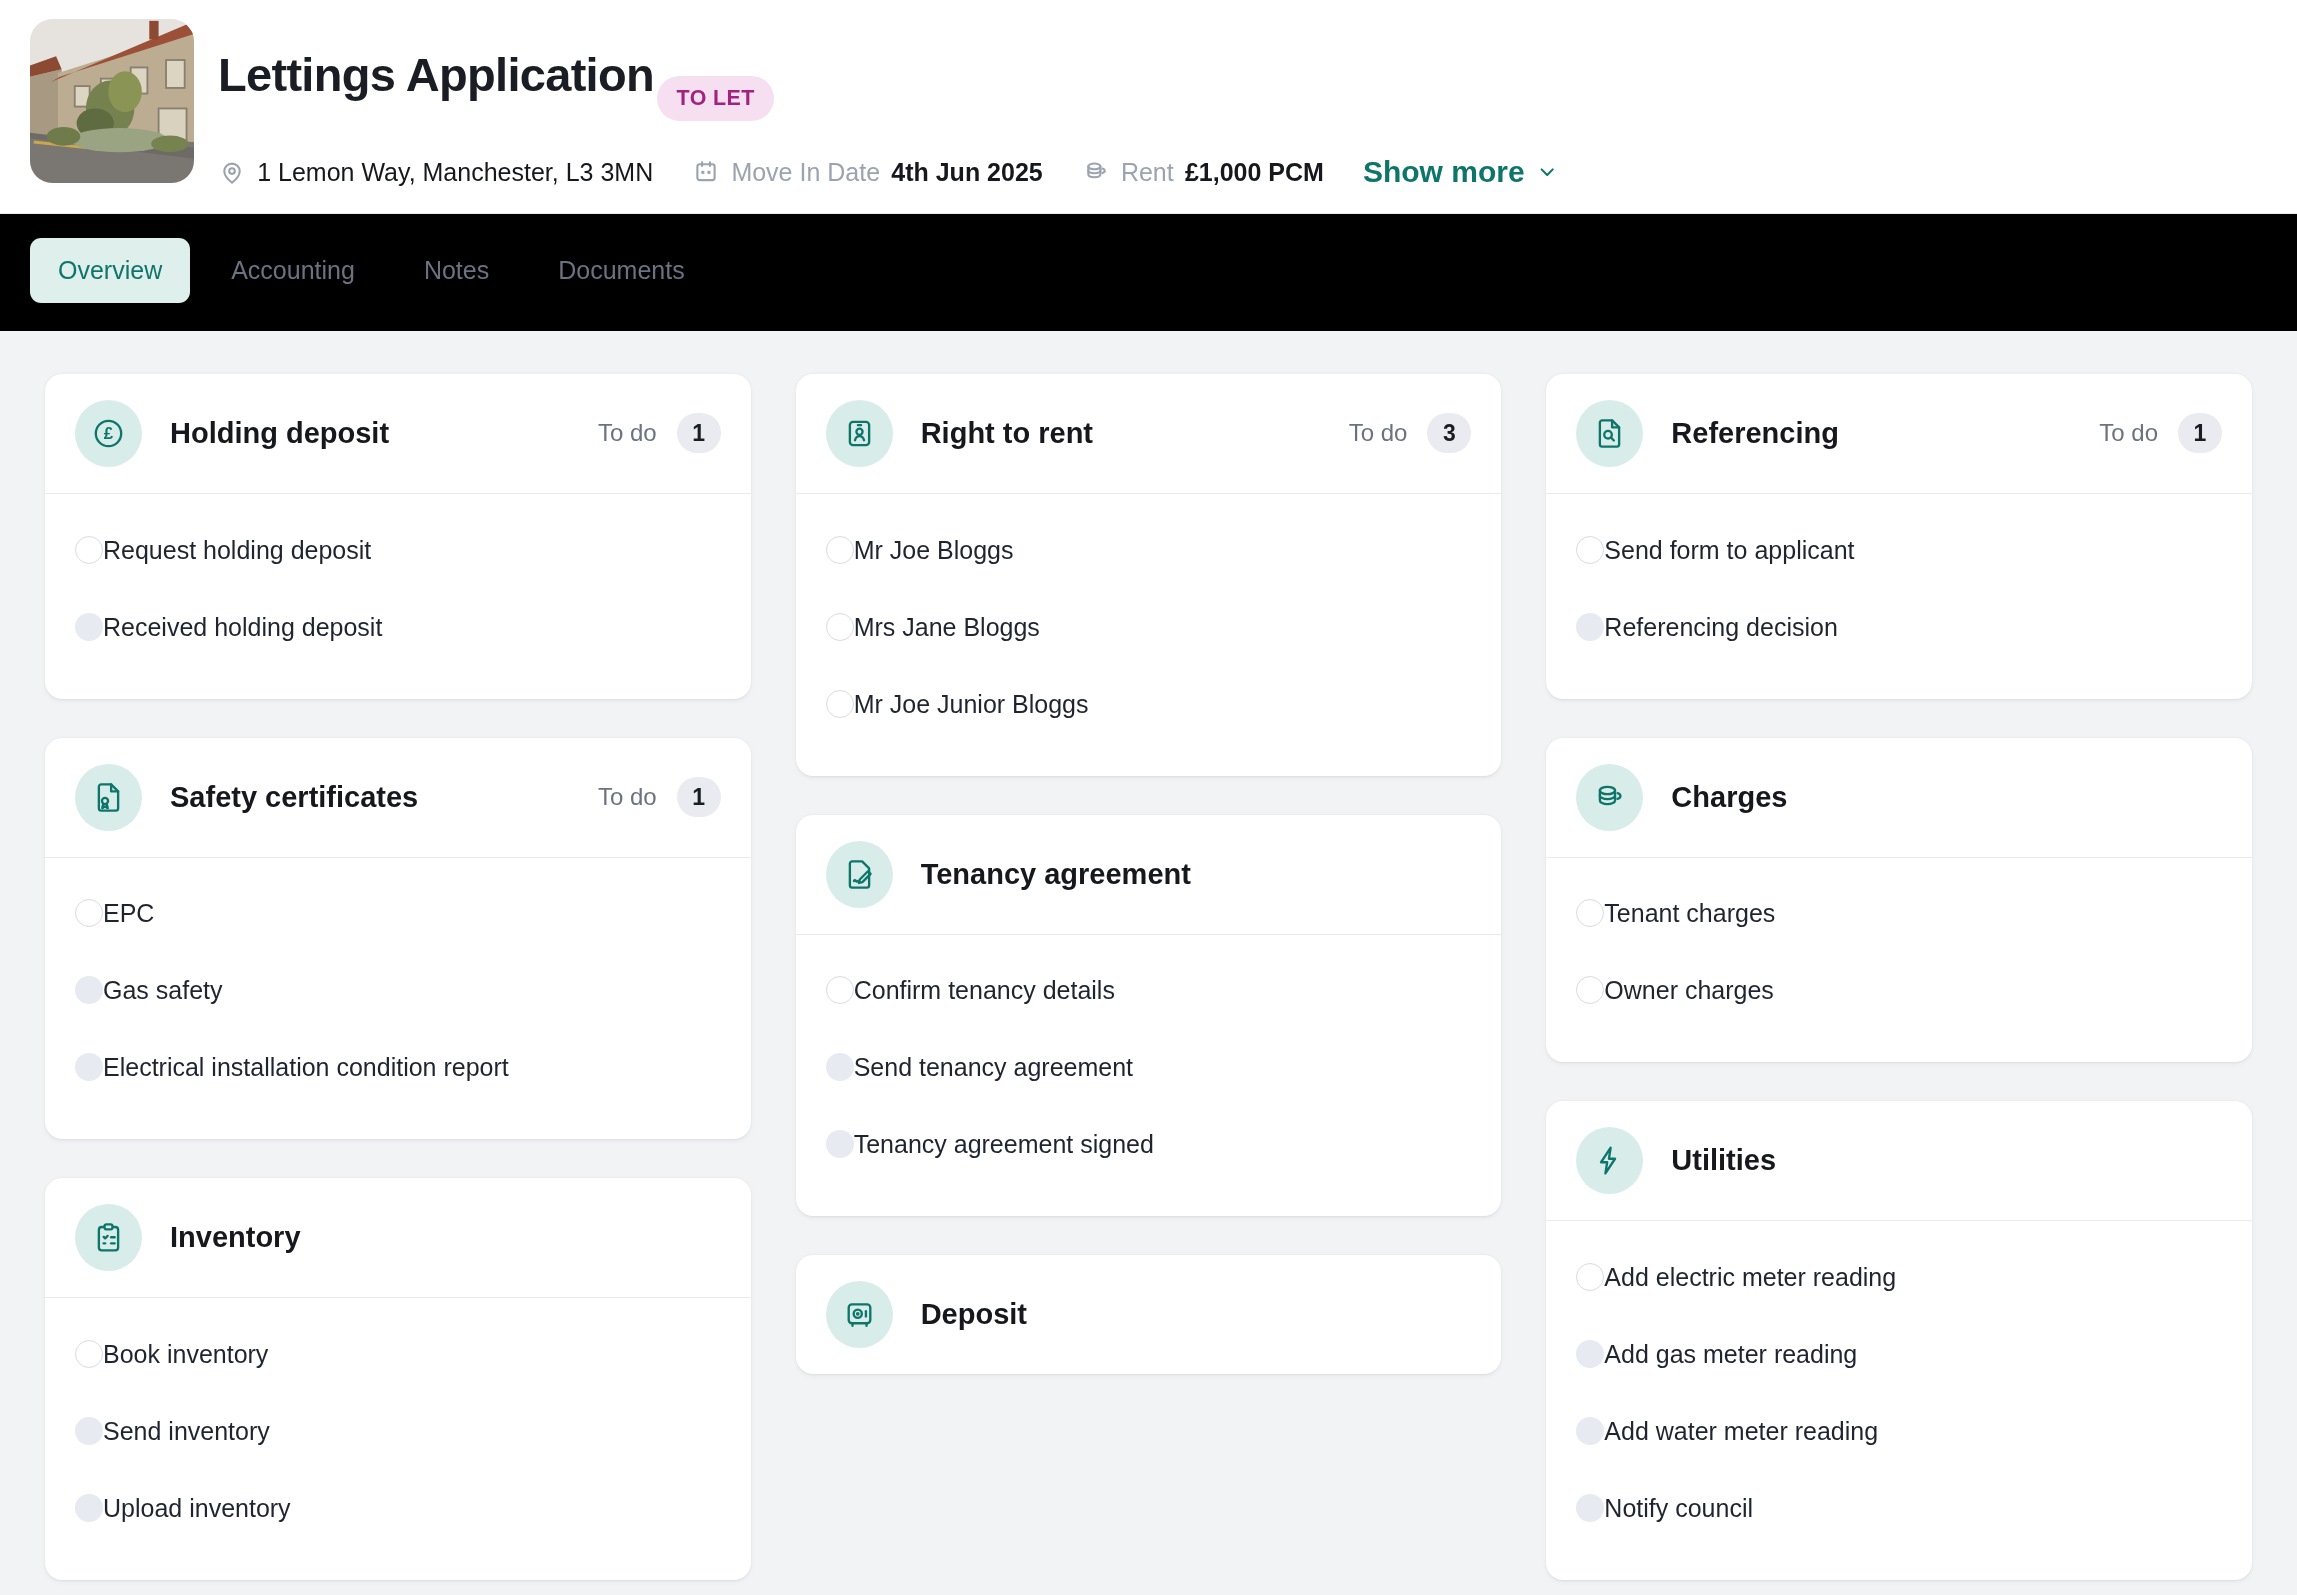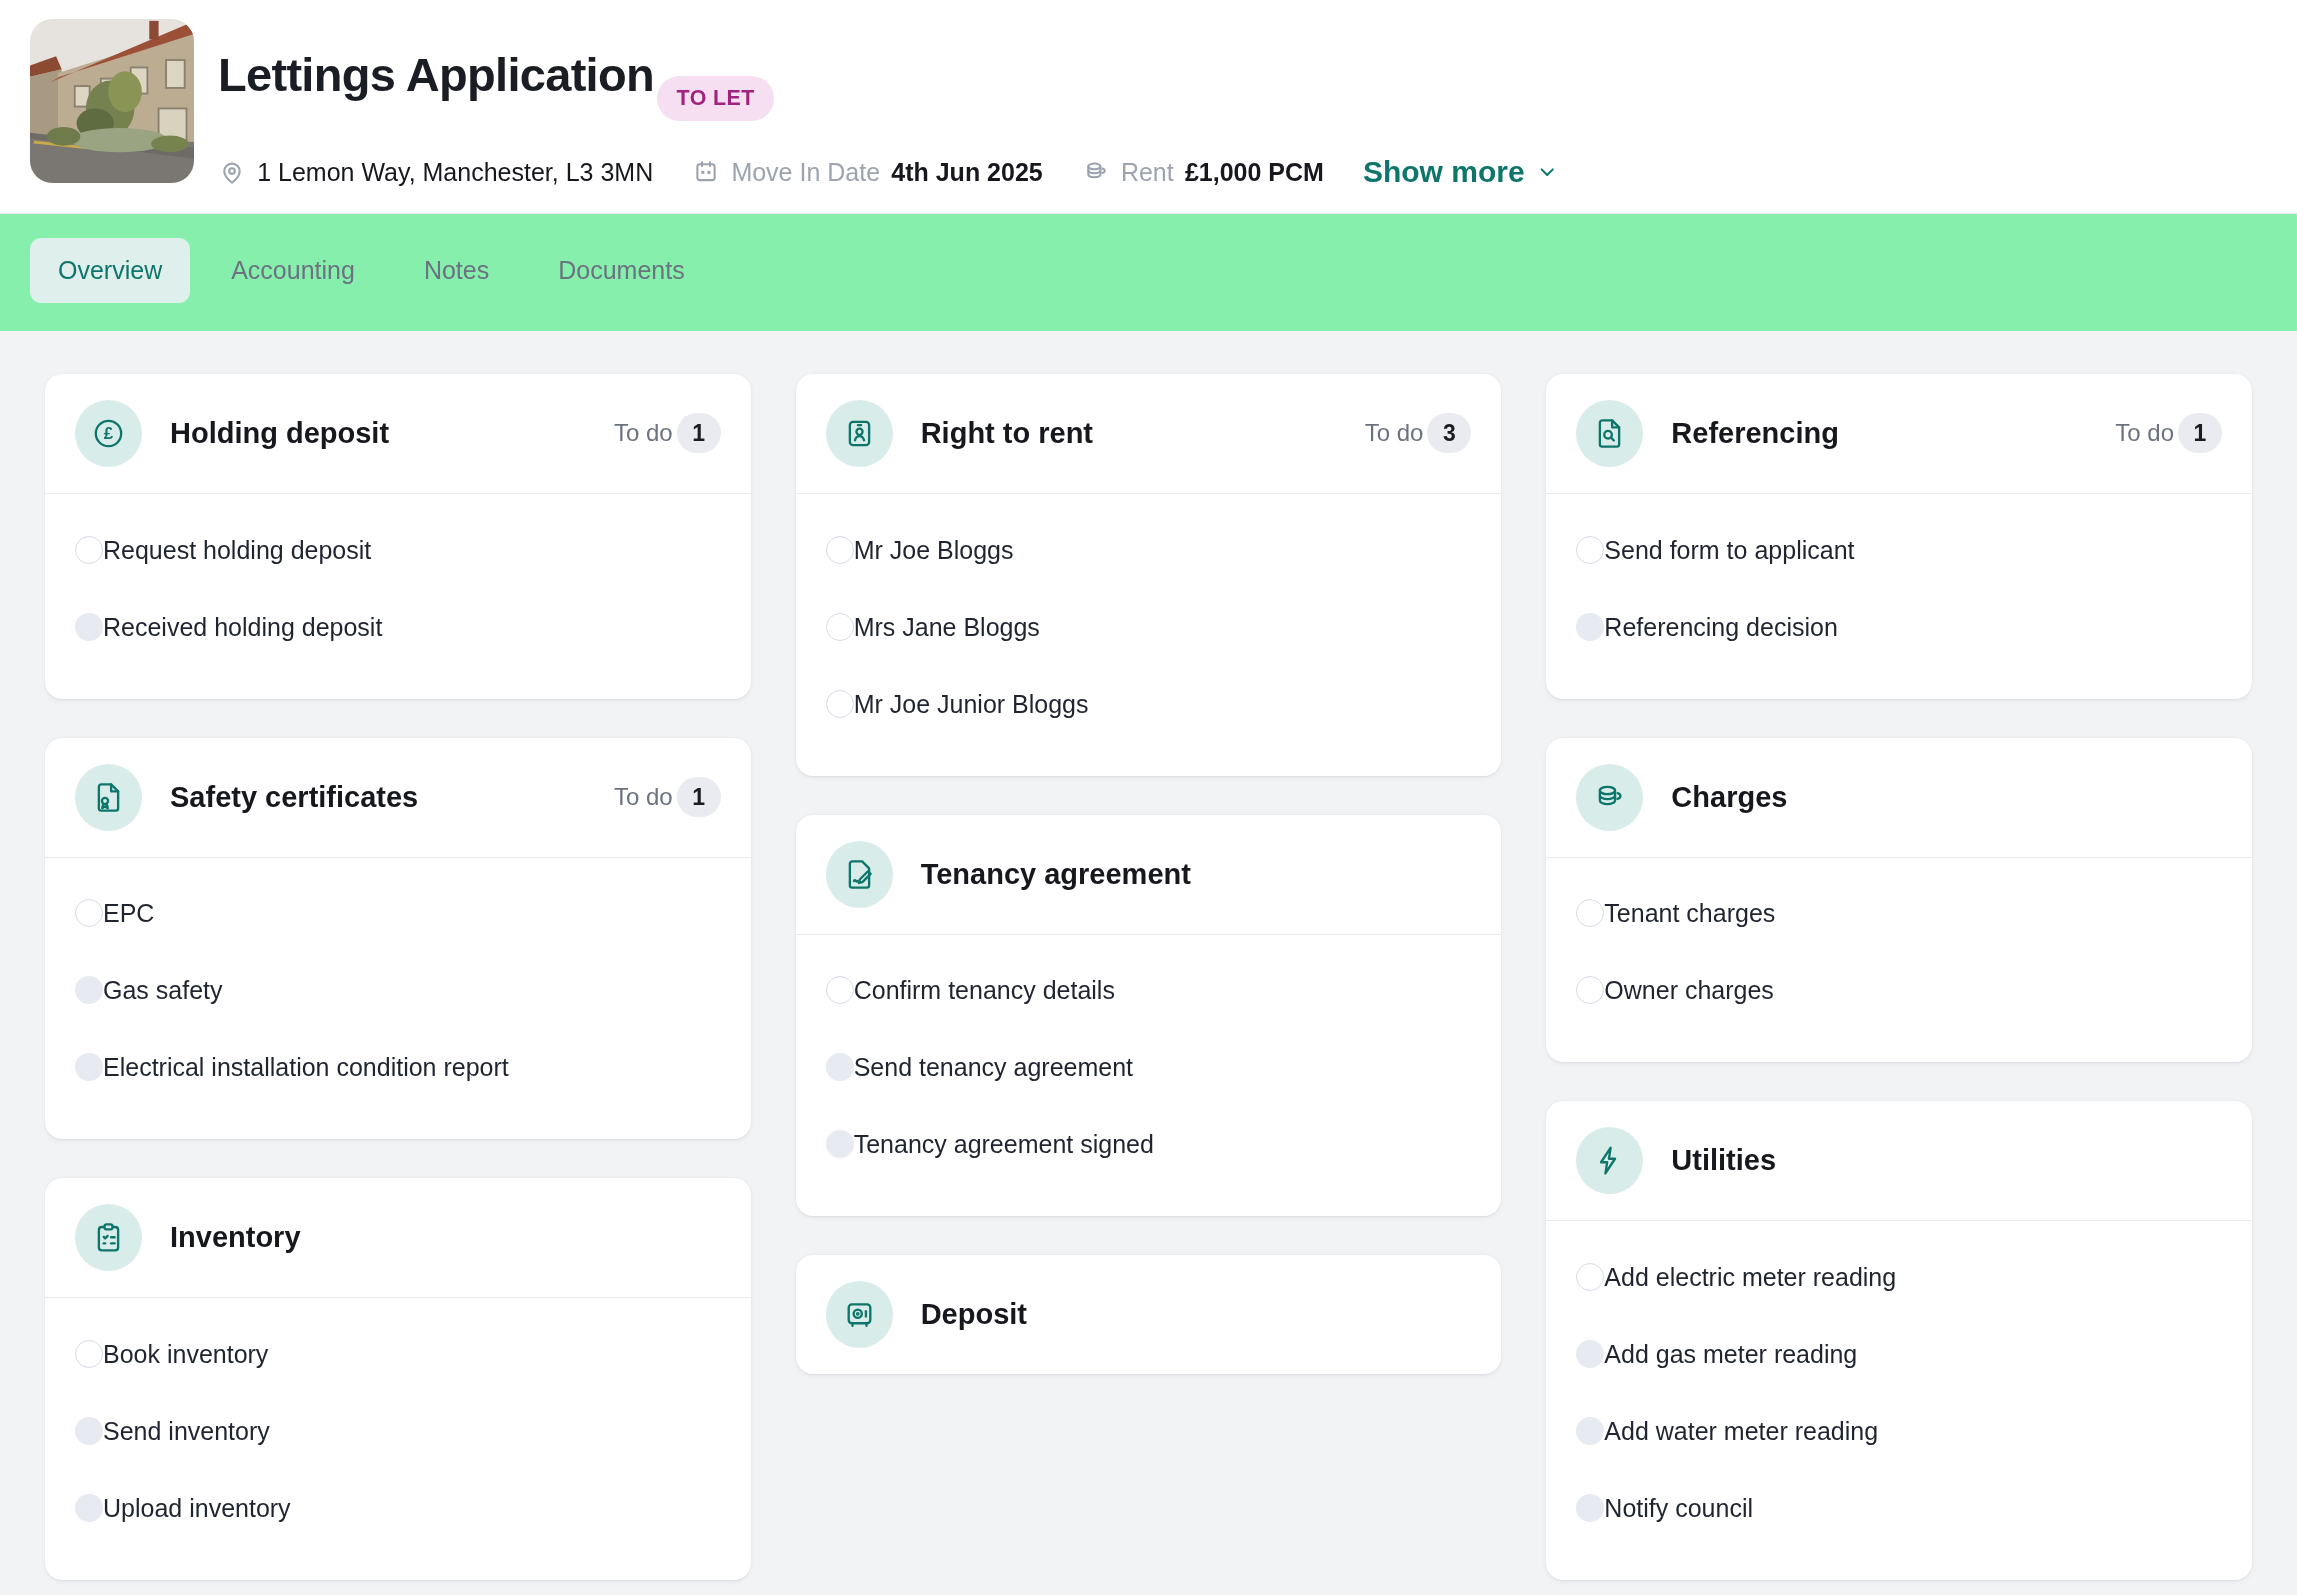--- a/index.html
+++ b/index.html
@@ -27,40 +27,40 @@
   .meta-group { display:flex; align-items:center; gap:11.2px; margin-right:39px; }
   .meta-icon { color:#9CA3AF; flex:none; }
   .meta-icon svg { width:28px; height:28px; }
   .meta-label { color:#9CA3AF; }
   .meta-value { color:#16181D; font-weight:600; }
   .meta-value-plain { color:#16181D; font-weight:500; }
   .show-more { display:flex; align-items:center; gap:11.2px; color:#0E756B; font-weight:600; font-size:30px; cursor:pointer; }
   .show-more svg { width:22.4px; height:22.4px; }
 
   
-  .tabbar { background:#86efac; border-top:0.9px solid #E8EAEE; padding:24px 30px 28px; display:flex; align-items:flex-start; gap:13px; }
+  .tabbar { background:#000000; border-top:0.9px solid #E8EAEE; padding:24px 30px 28px; display:flex; align-items:flex-start; gap:13px; }
   .tab { font-size:25px; color:#6B7280; padding:17.7px 28px; border-radius:11.2px; cursor:pointer; white-space:nowrap; }
   .tab.tab-active { background:#DFEFEC; color:#0E756B; font-weight:500; }
 
   
   .content { padding:43px 45px 37px; display:flex; gap:45px; align-items:flex-start; }
   .col { flex:1 1 0; min-width:0; display:flex; flex-direction:column; gap:39px; }
 
   .card {
     background:#FFFFFF; border-radius:17px;
     box-shadow:0 0.9px 1.9px rgba(16,24,40,.05), 0 1.9px 5.6px rgba(16,24,40,.05);
   }
   .card-header { display:flex; align-items:center; gap:28px; padding:26px 30px; }
   .icon-circle {
     width:67px; height:67px; border-radius:50%; background:#D8ECE9; color:#0E756B;
     display:flex; align-items:center; justify-content:center; flex:none;
   }
   .icon-circle svg { width:35px; height:35px; }
   .card-title { font-size:29px; font-weight:700; color:#16181D; flex:1 1 auto; min-width:0; }
-  .todo { display:flex; align-items:center; gap:4px; flex:none; }
+  .todo { display:flex; align-items:center; gap:20px; flex:none; }
   .todo-label { font-size:24px; color:#6B7280; }
   .todo-count {
     min-width:44px; height:40px; padding:0 14px; border-radius:931px;
     background:#E9EBF1; color:#1A1D23; font-size:23px; font-weight:600;
     display:flex; align-items:center; justify-content:center;
   }
   .card-body { border-top:0.9px solid #E9EAEE; padding:17.7px 30px 33px; }
   .task { display:flex; align-items:flex-start; padding:24px 0; cursor:pointer; }
   .task-circle { width:28px; height:28px; border-radius:50%; flex:none; }
   .task-circle.state-open { background:#FFFFFF; border:1.9px solid #D8DBE4; }

